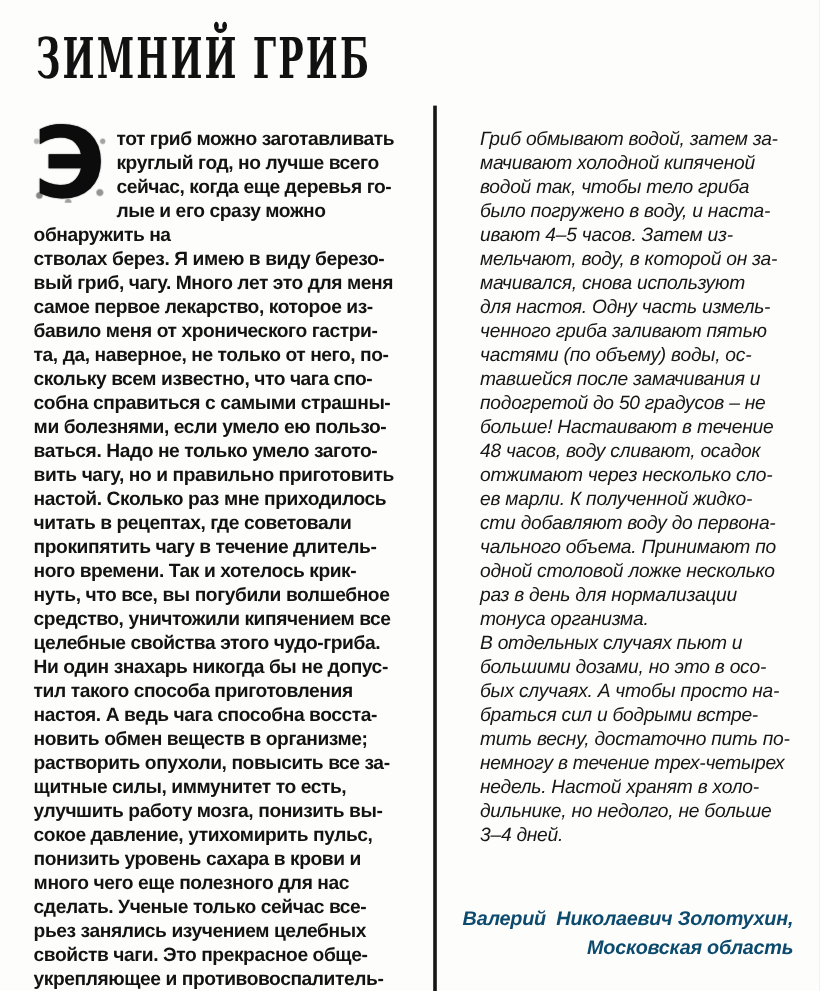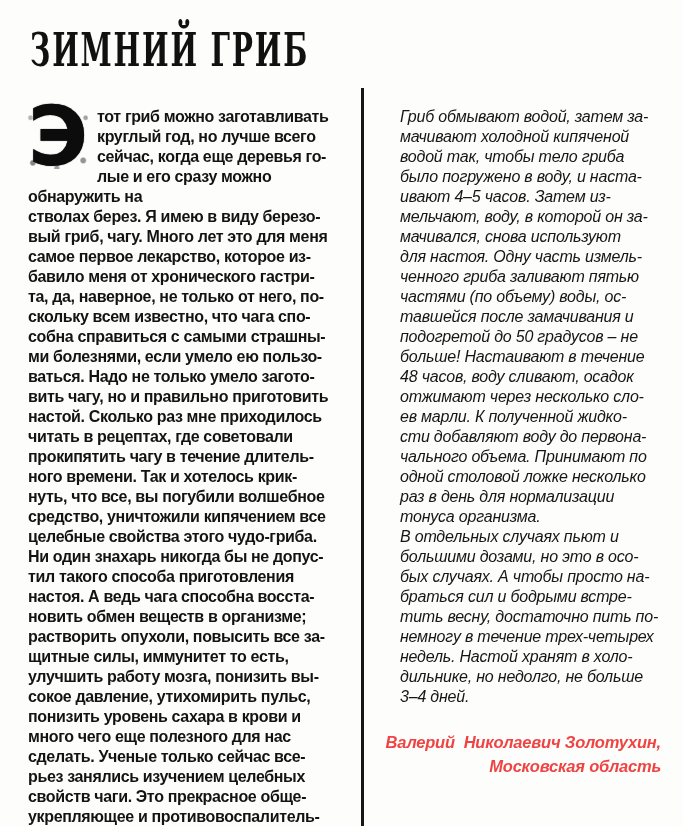--- a/index.html
+++ b/index.html
@@ -66,27 +66,27 @@
     position:absolute;left:377px;top:87px;width:288px;
     font-size:16px;line-height:20px;
     font-style:italic;
     font-weight:400;
     letter-spacing:-.2px;
     white-space:pre-line;
     color:#161616;
     margin-left:23px;
   }
   .signature{
-    position:absolute;left:377px;top:706px;width:284px;
+    position:absolute;left:377px;top:730px;width:284px;
     font-size:16.5px;line-height:24px;
     font-style:italic;font-weight:700;
     letter-spacing:-.2px;
     text-align:right;
     white-space:pre-line;
-    color:#ef4444;
+    color:#0c4a6e;
   }
 </style>
 </head>
 <body>
 
 <div class="page">
 
   <h1 class="article-title" style="margin:0;">
     <span class="condense">ЗИМНИЙ ГРИБ</span>
   </h1>

